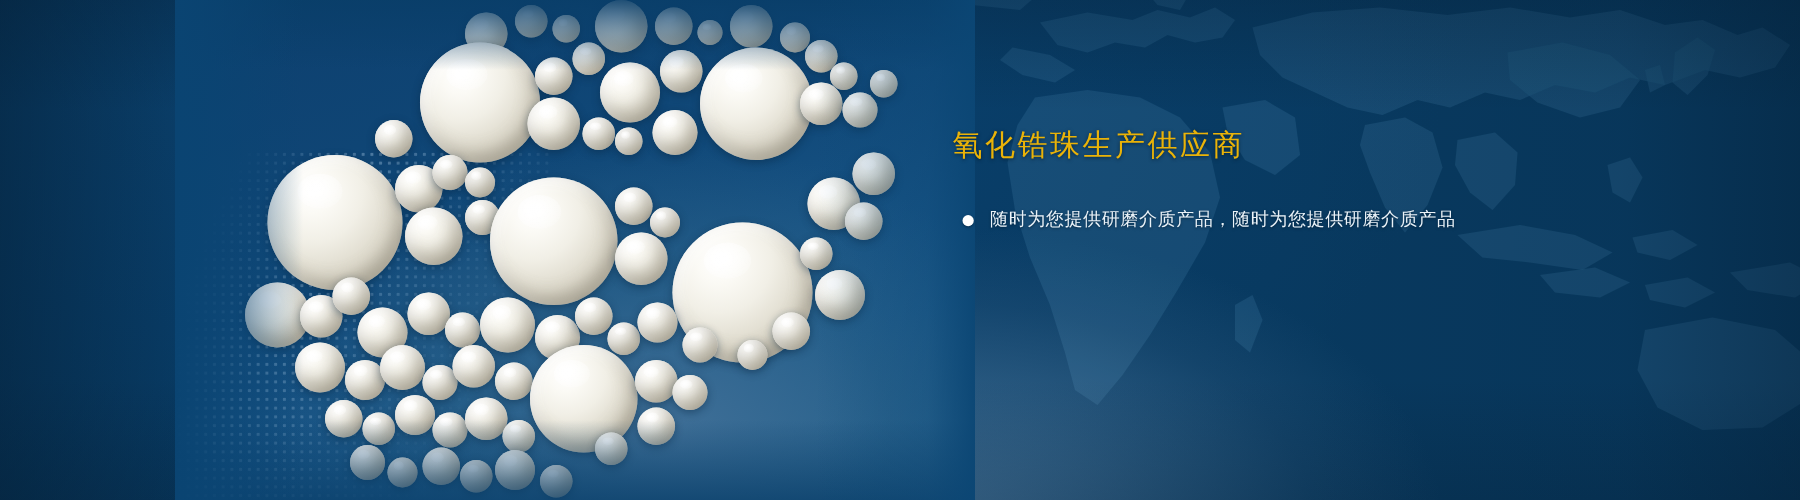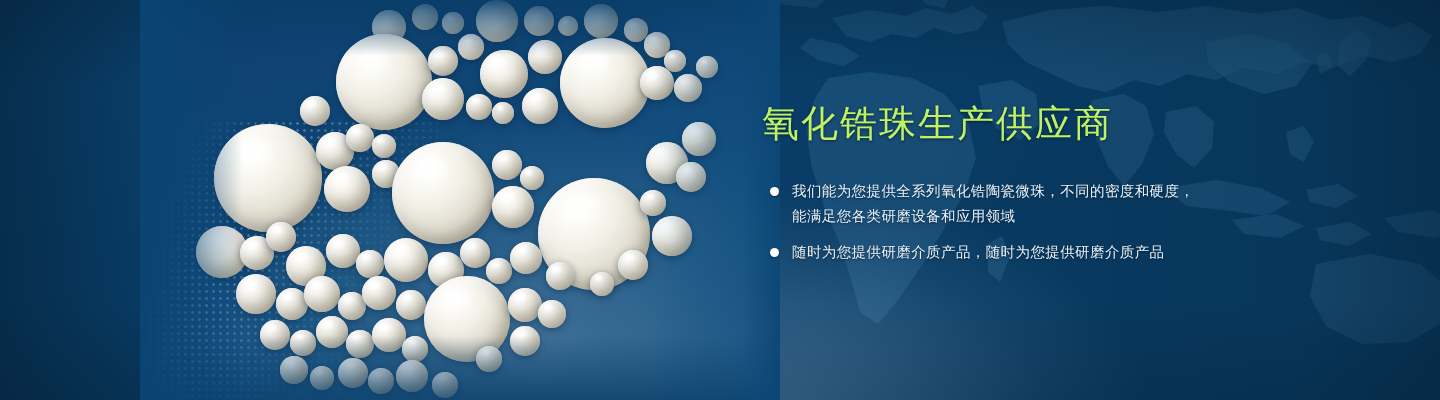--- a/index.html
+++ b/index.html
@@ -117,25 +117,25 @@
 
   
   .copy {
     position: absolute;
     left: 762px;
     top: 104px;
     width: 560px;
   }
   .headline {
     margin: 0;
-    font-size: 37px;
+    font-size: 24px;
     line-height: 1.1;
     font-weight: normal;
     letter-spacing: 2px;
-    color: #bef264;
+    color: #eab308;
     text-shadow: 0 1px 3px rgba(3,26,46,0.75);
   }
   .bullets {
     list-style: none;
     margin: 34px 0 0 0;
     padding: 0;
   }
   .bullet {
     position: relative;
     padding-left: 30px;
@@ -309,23 +309,18 @@
 
     <div class="feather"></div>
   </div>
 
   <div class="copy">
     <h1 class="headline">氧化锆珠生产供应商</h1>
 
     <ul class="bullets">
       <li class="bullet">
         <span class="dot"></span>
-        <span class="bullet-line">我们能为您提供全系列氧化锆陶瓷微珠，不同的密度和硬度，</span>
-        <span class="bullet-line">能满足您各类研磨设备和应用领域</span>
-      </li>
-      <li class="bullet">
-        <span class="dot"></span>
         <span class="bullet-line">随时为您提供研磨介质产品，随时为您提供研磨介质产品</span>
       </li>
     </ul>
   </div>
 
 </div>
 
 </body></html>

